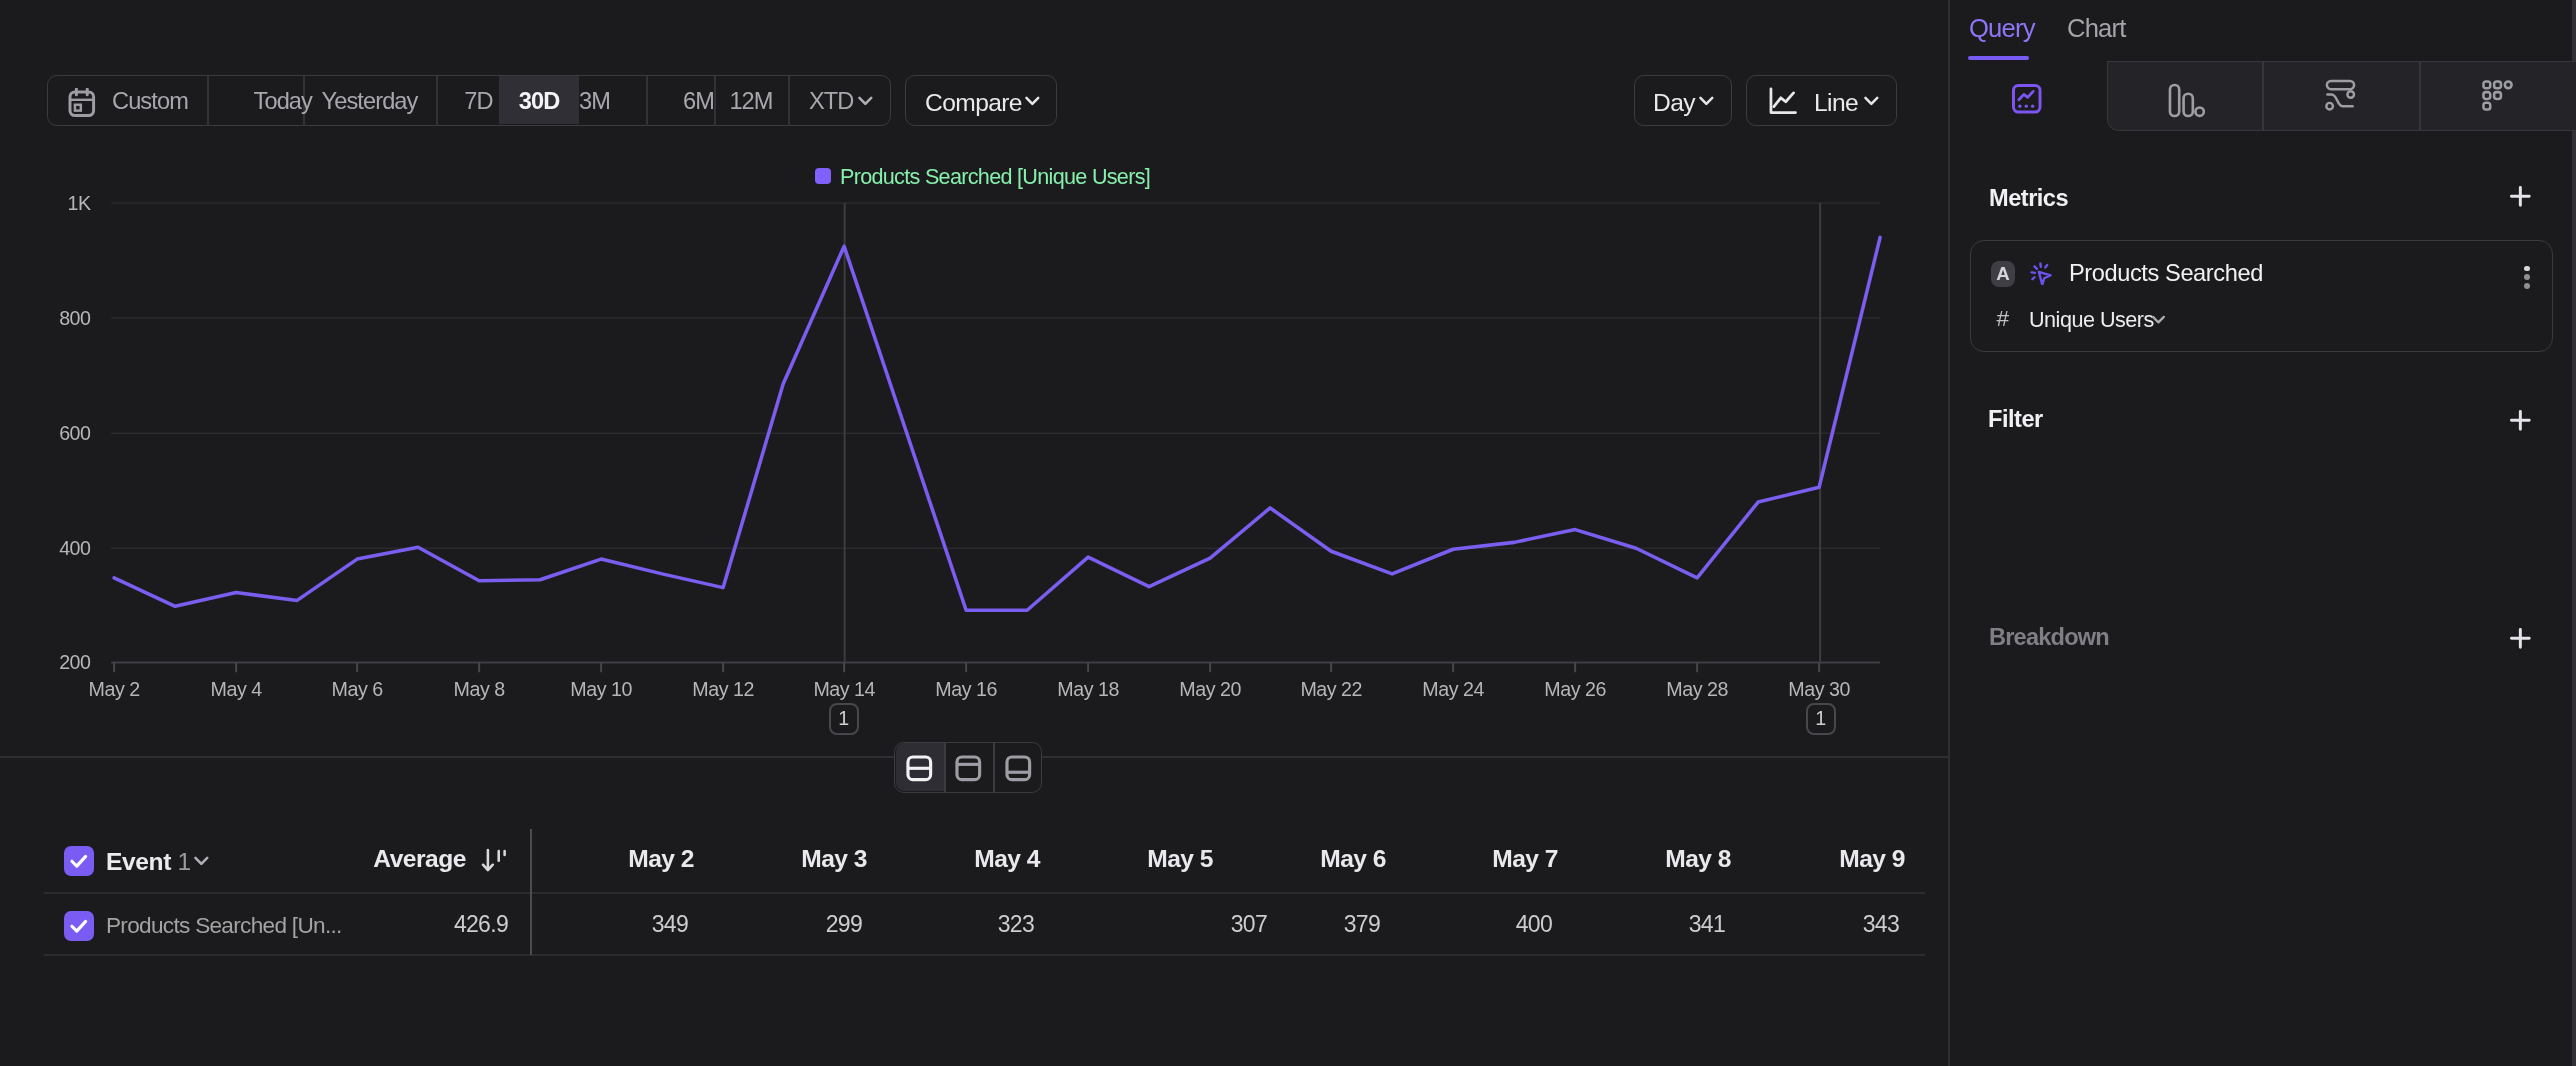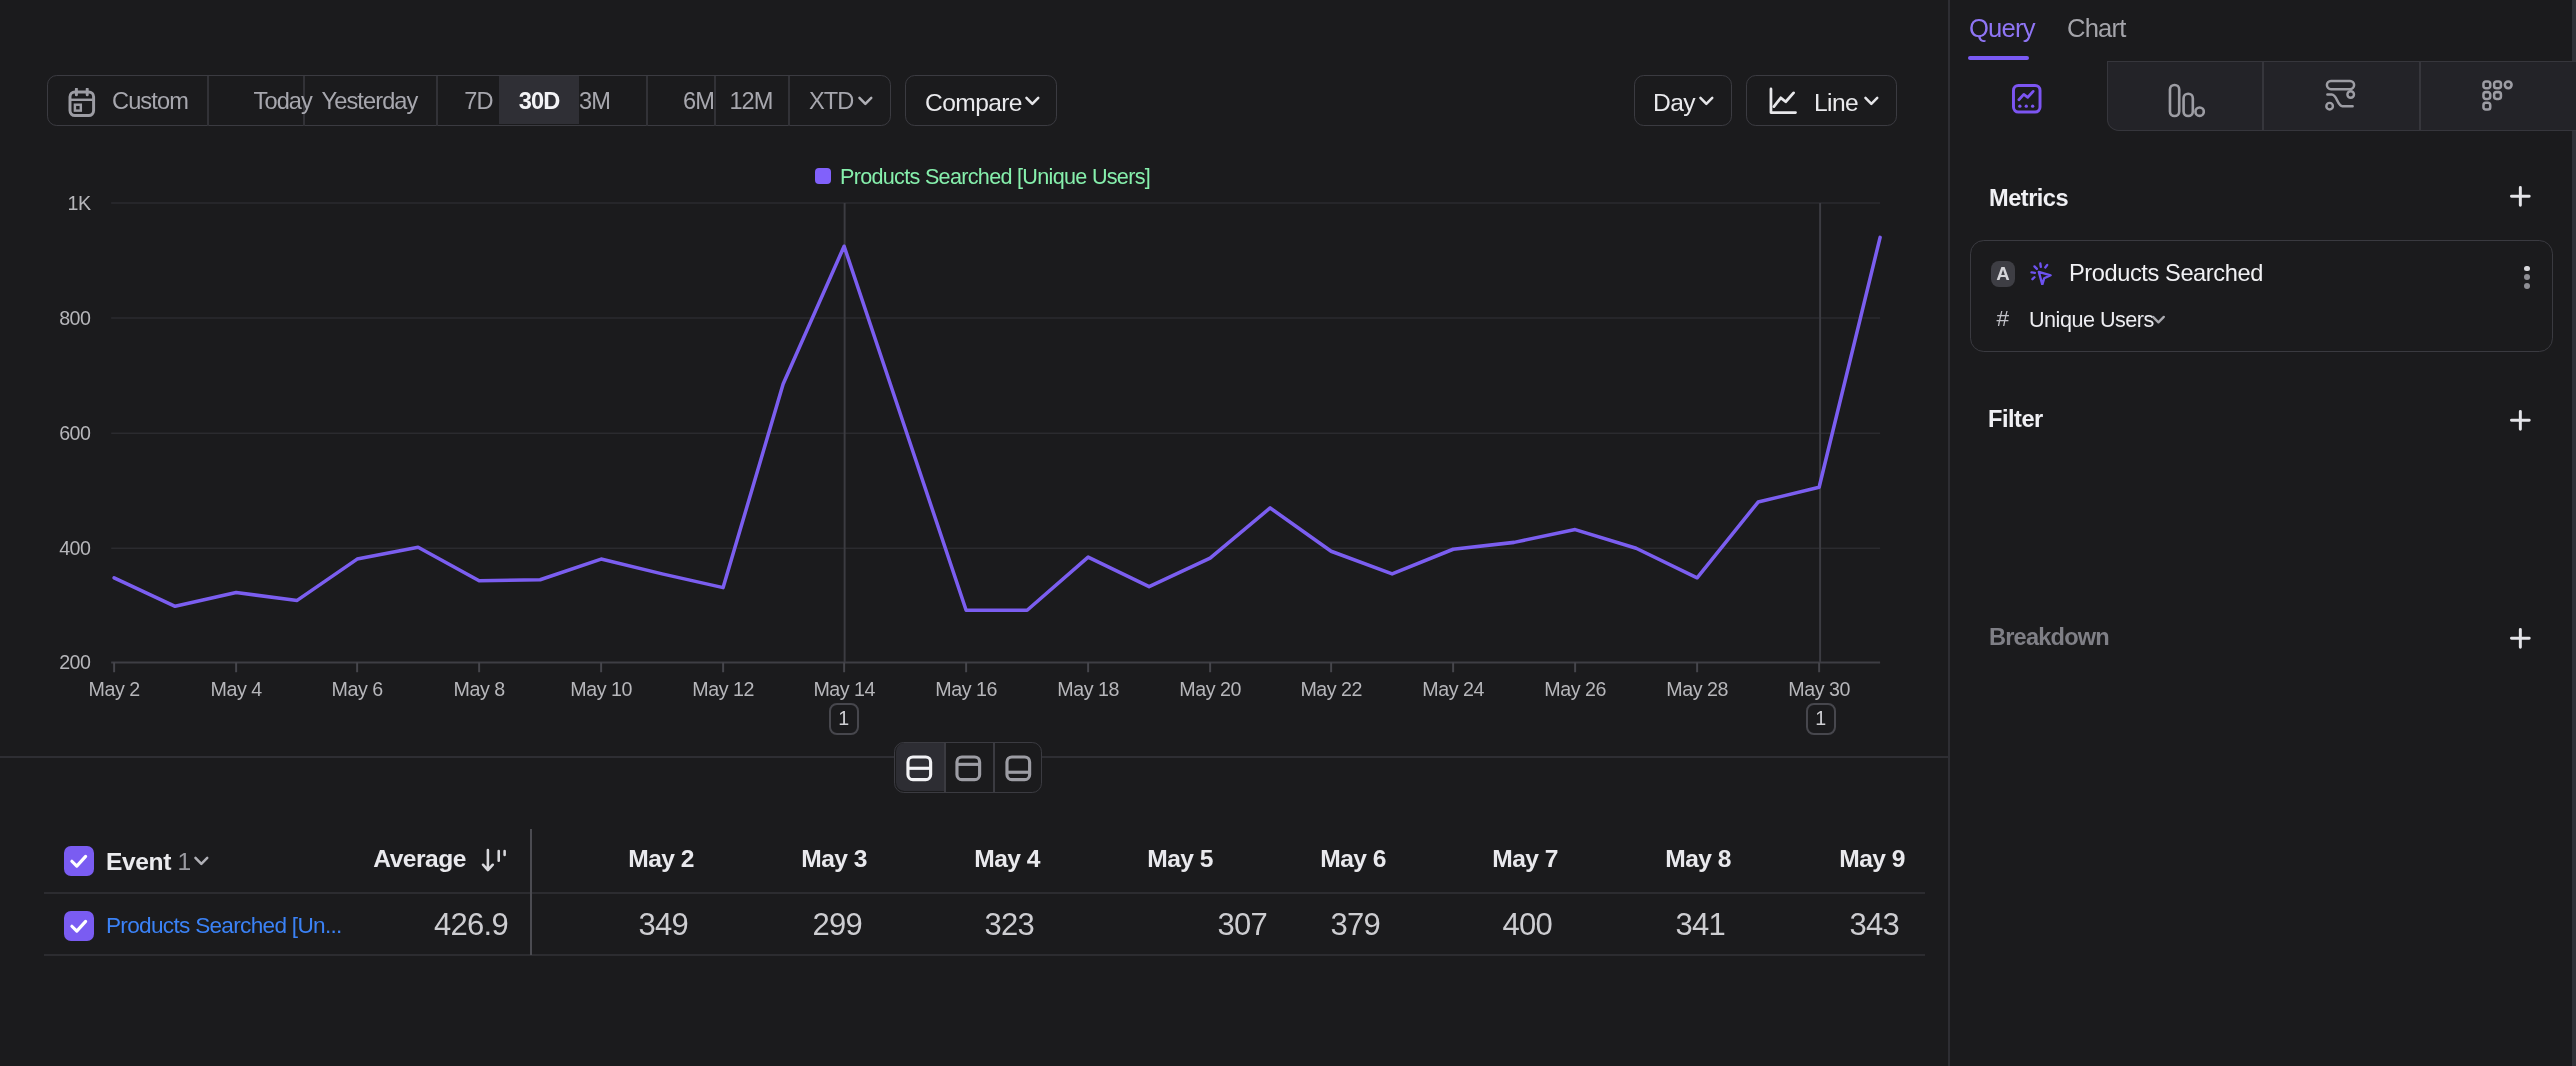--- a/index.html
+++ b/index.html
@@ -8,21 +8,21 @@
   .btn {position:absolute;height:51px;border:1.5px solid #3b3b41;border-radius:9.8px;box-sizing:border-box;}
   .btxt {position:absolute;font-size:24.6px;color:#e9e9ec;letter-spacing:-0.6px;}
   .segtxt {position:absolute;top:90px;font-size:23.6px;color:#a7a7ae;letter-spacing:-0.9px;line-height:23.6px;}
   .segdiv {position:absolute;top:76px;width:1.5px;height:50px;background:#323237;}
   .axlab {font-size:20px;fill:#b6b6ba;letter-spacing:-0.5px;font-family:"Liberation Sans",sans-serif;}
   .badge1 {position:absolute;top:703px;width:29.5px;height:31.5px;border:2px solid #47474d;border-radius:7.9px;
     box-sizing:border-box;color:#cfcfd3;font-size:19.7px;text-align:center;line-height:27.6px;}
   .hdrtxt {position:absolute;font-size:22.6px;font-weight:bold;color:#f0f0f4;letter-spacing:-0.5px;}
   .card {position:absolute;left:1970px;width:583px;border:1.5px solid #3a3a40;border-radius:13.8px;box-sizing:border-box;}
   .th {position:absolute;top:846px;font-size:24.6px;font-weight:bold;color:#e9e9ed;letter-spacing:-0.5px;text-align:right;height:25.6px;line-height:25.6px;}
-  .num {position:absolute;top:913px;font-size:31px;color:#cdcdd1;letter-spacing:-0.7px;text-align:right;height:23.6px;line-height:23.6px;}
+  .num {position:absolute;top:913px;font-size:23px;color:#cdcdd1;letter-spacing:-0.7px;text-align:right;height:23.6px;line-height:23.6px;}
   .chk {position:absolute;width:29.5px;height:29.5px;border-radius:6.9px;background:#7a5cf2;}
   .dot3 {position:absolute;width:5.9px;height:5.9px;border-radius:3px;}
 </style></head>
 <body>
 <div id="page">
 
 <div class="btn" style="left:47px;top:75px;width:844px"></div>
 <div class="segdiv" style="left:207px"></div>
 <div class="segdiv" style="left:303px"></div>
 <div class="segdiv" style="left:436px"></div>
@@ -164,21 +164,21 @@
 <div class="th" style="left:1056px;width:157px">May 5</div>
 <div class="th" style="left:1229px;width:157px">May 6</div>
 <div class="th" style="left:1401px;width:157px">May 7</div>
 <div class="th" style="left:1574px;width:157px">May 8</div>
 <div class="th" style="left:1748px;width:157px">May 9</div>
 
 <div class="chk" style="left:64px;top:911px"></div>
 <svg class="abs" style="left:64px;top:911px" width="29.5" height="29.5" viewBox="0 0 30 30">
  <path d="M8 15.5 L13 20.5 L22 10.5" fill="none" stroke="#fff" stroke-width="3.2" stroke-linecap="round" stroke-linejoin="round"></path>
 </svg>
-<div class="abs" style="left:106px;top:913px;font-size:22.6px;color:#3b82f6;letter-spacing:-0.7px">Products Searched [Un...</div>
+<div class="abs" style="left:106px;top:913px;font-size:22.6px;color:#a3a3a3;letter-spacing:-0.7px">Products Searched [Un...</div>
 <div class="num" style="left:351px;width:157px">426.9</div>
 <div class="num" style="left:531px;width:157px">349</div>
 <div class="num" style="left:705px;width:157px">299</div>
 <div class="num" style="left:877px;width:157px">323</div>
 <div class="num" style="left:1110px;width:157px">307</div>
 <div class="num" style="left:1223px;width:157px">379</div>
 <div class="num" style="left:1395px;width:157px">400</div>
 <div class="num" style="left:1568px;width:157px">341</div>
 <div class="num" style="left:1742px;width:157px">343</div>
 

